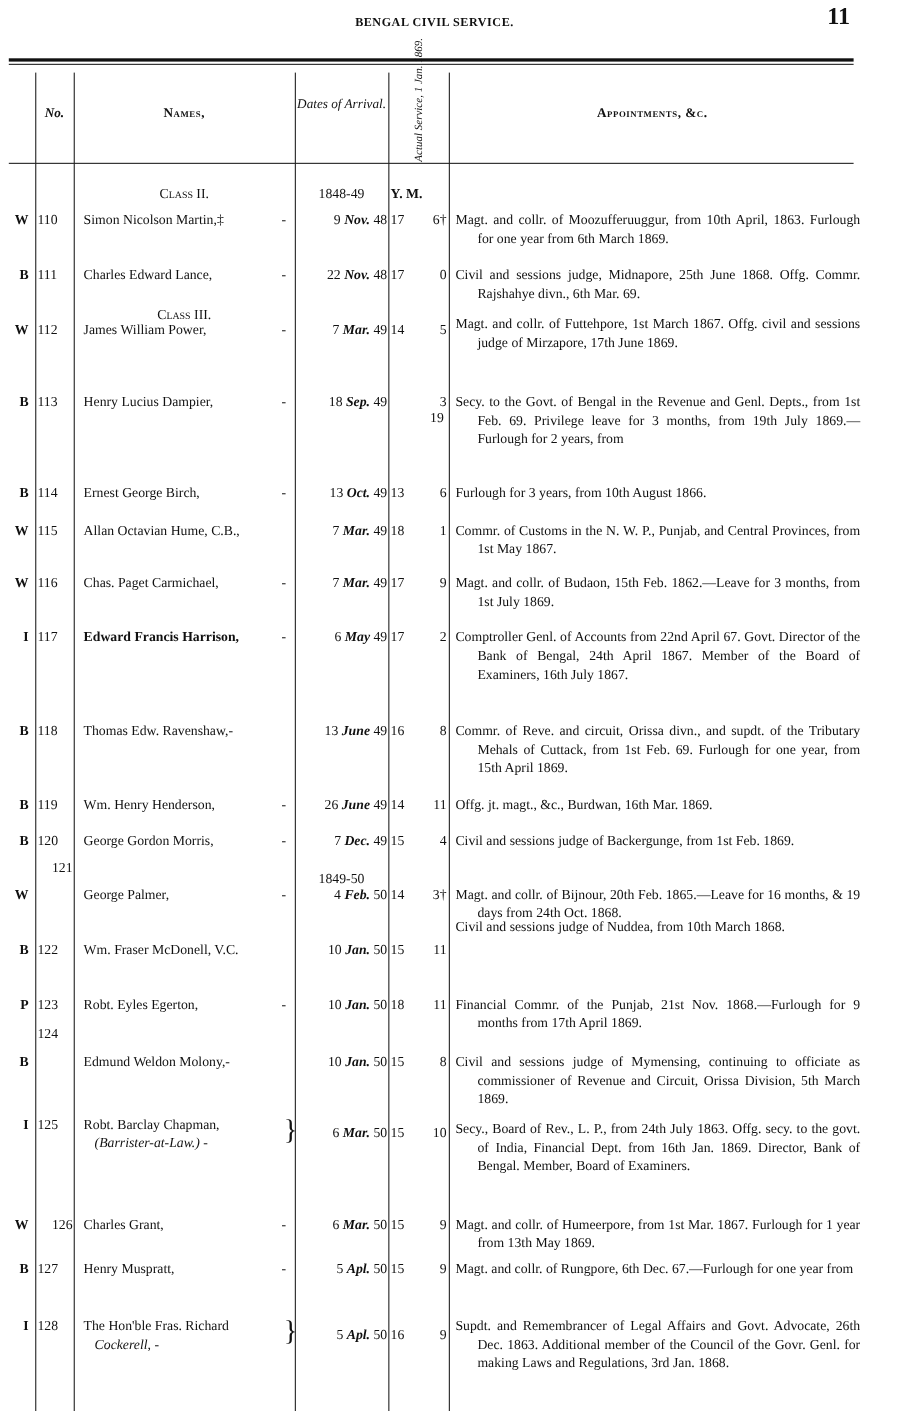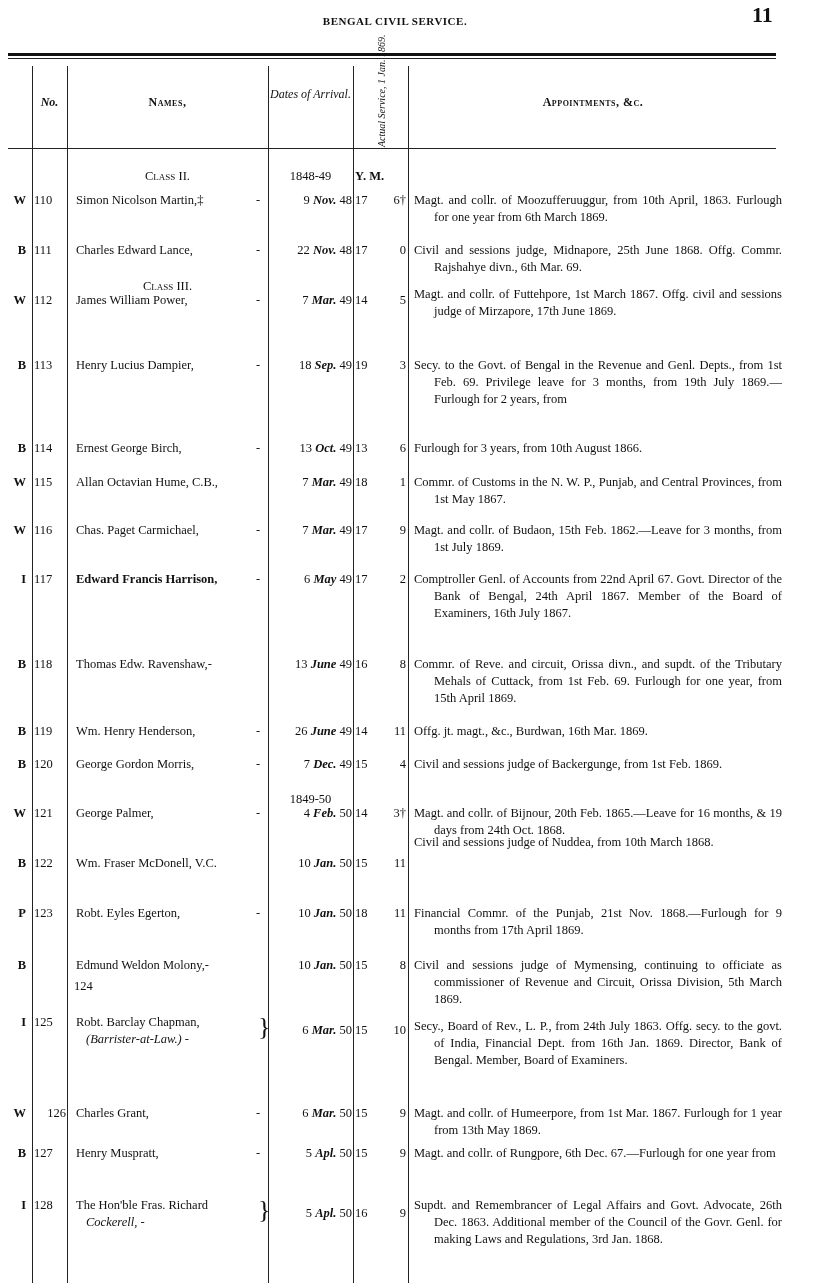--- a/index.html
+++ b/index.html
@@ -98,21 +98,21 @@
       <div class="cell c-y" style="top: 292px;">14</div>
       <div class="cell c-m" style="top: 292px;">5</div>
       <div class="cell c-appt" style="top: 286px;">Magt. and collr. of Futtehpore, 1st March 1867. Offg. civil and sessions judge of Mirzapore, 17th June 1869.</div>
     </div>
     <div>
       <div class="cell c-pres" style="top: 357px;">B</div>
       <div class="cell c-no" style="top: 357px;">113</div>
       <div class="cell c-name" style="top: 357px;"><span>Henry Lucius Dampier,</span></div>
       <div class="cell c-dash" style="top: 357px;">-</div>
       <div class="cell c-date" style="top: 357px;"><span>18</span> <i>Sep.</i>  <span>49</span></div>
-      <div class="cell c-y" style="top: 357px;">19</div>
+      <div class="cell c-y" style="top: 372px; padding-left: 36px;">19</div>
       <div class="cell c-m" style="top: 357px;">3</div>
       <div class="cell c-appt" style="top: 357px;">Secy. to the Govt. of Bengal in the Revenue and Genl. Depts., from 1st Feb. 69. Privilege leave for 3 months, from 19th July 1869.—Furlough for 2 years, from</div>
     </div>
     <div>
       <div class="cell c-pres" style="top: 440px;">B</div>
       <div class="cell c-no" style="top: 440px;">114</div>
       <div class="cell c-name" style="top: 440px;"><span>Ernest George Birch,</span></div>
       <div class="cell c-dash" style="top: 440px;">-</div>
       <div class="cell c-date" style="top: 440px;"><span>13</span> <i>Oct.</i>  <span>49</span></div>
       <div class="cell c-y" style="top: 440px;">13</div>
@@ -172,21 +172,21 @@
       <div class="cell c-no" style="top: 756px;">120</div>
       <div class="cell c-name" style="top: 756px;"><span>George Gordon Morris,</span></div>
       <div class="cell c-dash" style="top: 756px;">-</div>
       <div class="cell c-date" style="top: 756px;"><span>7</span> <i>Dec.</i>  <span>49</span></div>
       <div class="cell c-y" style="top: 756px;">15</div>
       <div class="cell c-m" style="top: 756px;">4</div>
       <div class="cell c-appt" style="top: 756px;">Civil and sessions judge of Backergunge, from 1st Feb. 1869.</div>
     </div>
     <div>
       <div class="cell c-pres" style="top: 805px;">W</div>
-      <div class="cell c-no" style="top: 805px;">121</div>
+      <div class="cell c-no" style="top: 781px; text-align: right;">121</div>
       <div class="cell c-name" style="top: 805px;"><span>George Palmer,</span></div>
       <div class="cell c-dash" style="top: 805px;">-</div>
       <div class="cell c-date" style="top: 805px;"><span>4</span> <i>Feb.</i>  <span>50</span></div>
       <div class="cell c-y" style="top: 805px;">14</div>
       <div class="cell c-m" style="top: 805px;">3†</div>
       <div class="cell c-appt" style="top: 805px;">Magt. and collr. of Bijnour, 20th Feb. 1865.—Leave for 16 months, &amp; 19 days from 24th Oct. 1868.</div>
     </div>
     <div>
       <div class="cell c-pres" style="top: 855px;">B</div>
       <div class="cell c-no" style="top: 855px;">122</div>
@@ -201,21 +201,21 @@
       <div class="cell c-no" style="top: 905px;">123</div>
       <div class="cell c-name" style="top: 905px;"><span>Robt. Eyles Egerton,</span></div>
       <div class="cell c-dash" style="top: 905px;">-</div>
       <div class="cell c-date" style="top: 905px;"><span>10</span> <i>Jan.</i>  <span>50</span></div>
       <div class="cell c-y" style="top: 905px;">18</div>
       <div class="cell c-m" style="top: 905px;">11</div>
       <div class="cell c-appt" style="top: 905px;">Financial Commr. of the Punjab, 21st Nov. 1868.—Furlough for 9 months from 17th April 1869.</div>
     </div>
     <div>
       <div class="cell c-pres" style="top: 957px;">B</div>
-      <div class="cell c-no" style="top: 978px; padding-left: 40px;">124</div>
+      <div class="cell c-no" style="top: 932px;">124</div>
       <div class="cell c-name" style="top: 957px;"><span>Edmund Weldon Molony,-</span></div>
       <div class="cell c-date" style="top: 957px;"><span>10</span> <i>Jan.</i>  <span>50</span></div>
       <div class="cell c-y" style="top: 957px;">15</div>
       <div class="cell c-m" style="top: 957px;">8</div>
       <div class="cell c-appt" style="top: 957px;">Civil and sessions judge of Mymensing, continuing to officiate as commissioner of Revenue and Circuit, Orissa Division, 5th March 1869.</div>
     </div>
     <div>
       <div class="cell c-pres" style="top: 1014px;">I</div>
       <div class="cell c-no" style="top: 1014px;">125</div>
       <div class="cell c-name" style="top: 1014px;"><span>Robt. Barclay Chapman,</span><span class="name-sub">(Barrister-at-Law.)  -</span></div>

